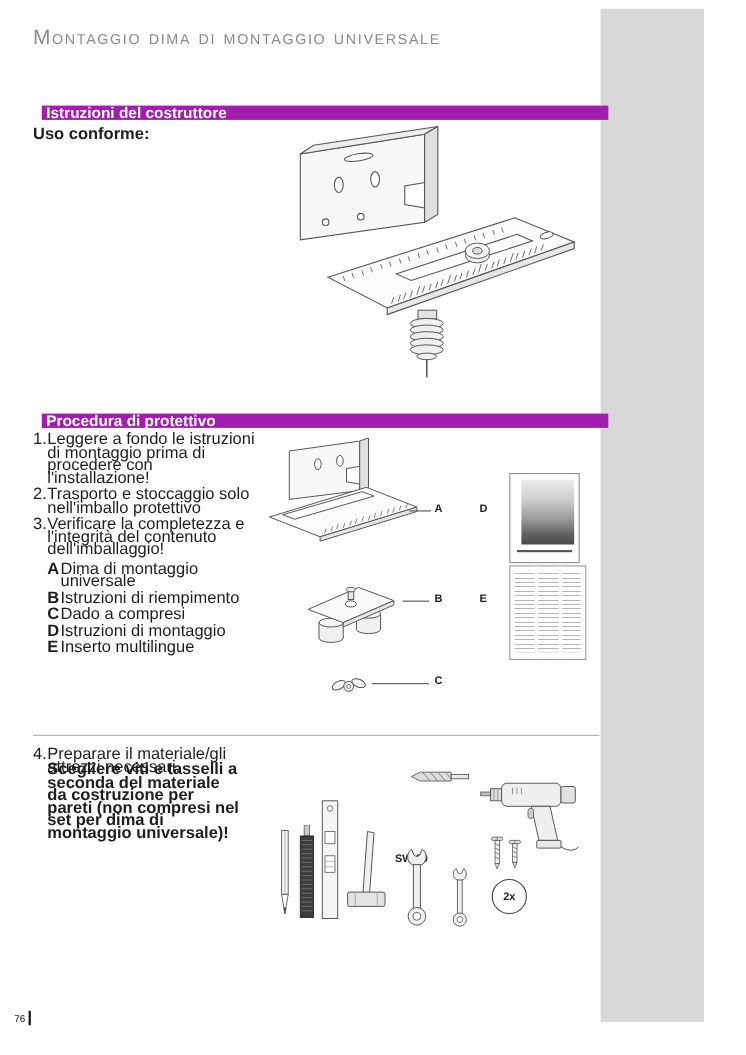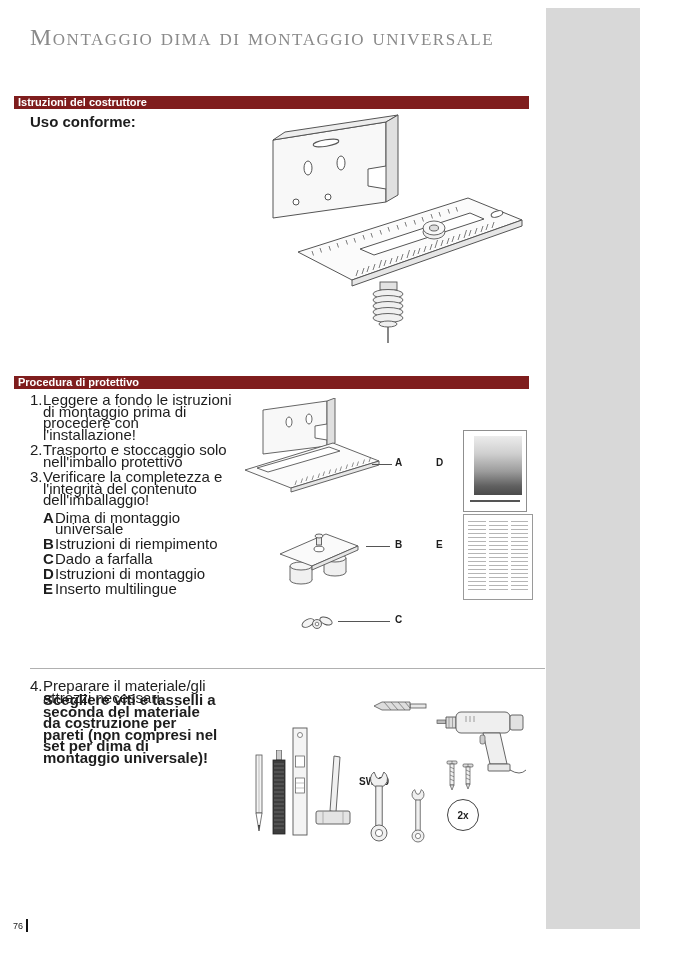--- a/index.html
+++ b/index.html
@@ -4,26 +4,26 @@
 <style>
   html,body{margin:0;padding:0;}
   body{
     width:678px;height:959px;position:relative;overflow:hidden;
     background:#ffffff;color:#1d1d1d;
     font-family:"Liberation Sans","DejaVu Sans",sans-serif;
   }
   .abs{position:absolute;}
   .margin-strip{left:546px;top:8px;width:94px;height:921px;background:#d8d8d8;}
   .page-title{
-    left:30px;top:24px;font-size:24px;font-weight:400;color:#8a8a8a;
-    font-variant:small-caps;letter-spacing:1.5px;white-space:nowrap;font-family:Liberation Serif, serif;
+    left:30px;top:24px;font-size:19px;font-weight:400;color:#8a8a8a;
+    font-variant:small-caps;letter-spacing:1.5px;white-space:nowrap;
   }
   .sec-bar{
-    left:14px;width:515px;height:13px;background:#7f1d1d;color:#ffffff;
-    font-size:11px;font-weight:bold;line-height:13px;padding-left:4px;
+    left:38px;width:515px;height:13px;background:#a21caf;color:#ffffff;
+    font-size:14px;font-weight:bold;line-height:13px;padding-left:4px;
     box-sizing:border-box;
   }
   .txt{font-size:15px;line-height:11.5px;}
   .b{font-weight:bold;}
   .col{width:196px;}
   .step{display:flex;margin-bottom:4px;}
   .step-num{width:13px;flex:none;}
   .contents-list{margin-top:6px;margin-left:13px;}
   .item{display:flex;margin-bottom:3.5px;}
   .item-letter{width:12px;flex:none;font-weight:bold;}
@@ -117,21 +117,21 @@
     <div class="item">
       <span class="item-letter">A</span>
       <span>Dima di montaggio universale</span>
     </div>
     <div class="item">
       <span class="item-letter">B</span>
       <span>Istruzioni di riempimento</span>
     </div>
     <div class="item">
       <span class="item-letter">C</span>
-      <span>Dado a farfalla</span>
+      <span>Dado a compresi</span>
     </div>
     <div class="item">
       <span class="item-letter">D</span>
       <span>Istruzioni di montaggio</span>
     </div>
     <div class="item">
       <span class="item-letter">E</span>
       <span>Inserto multilingue</span>
     </div>
   </div>

